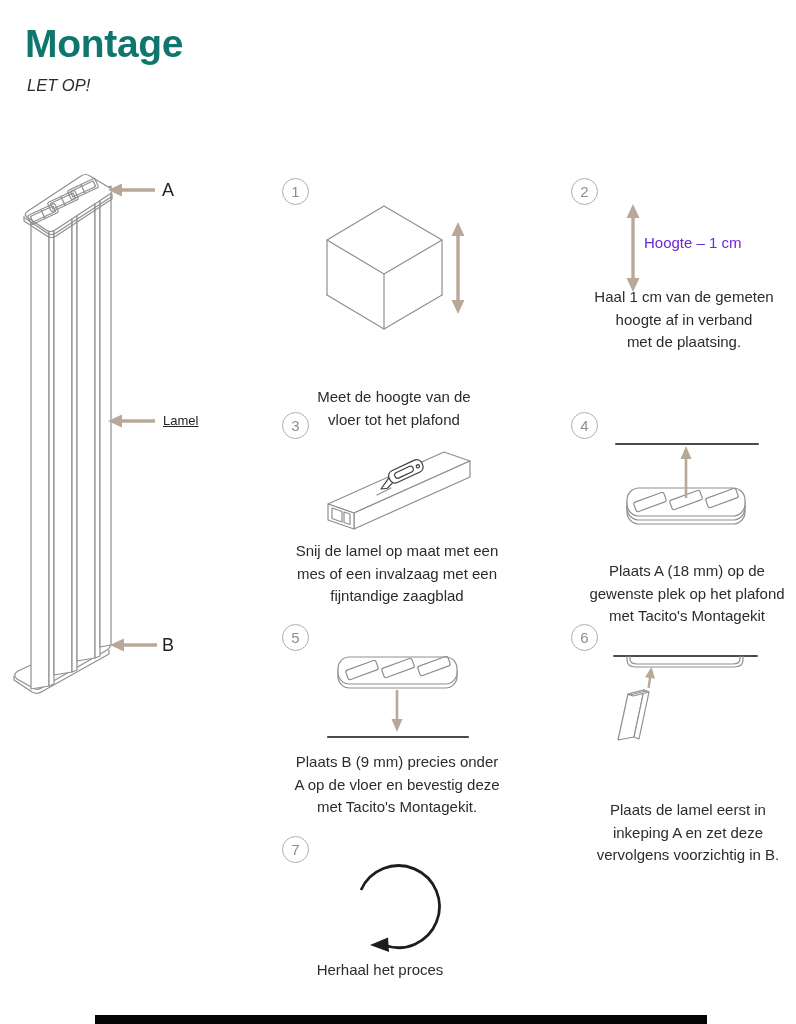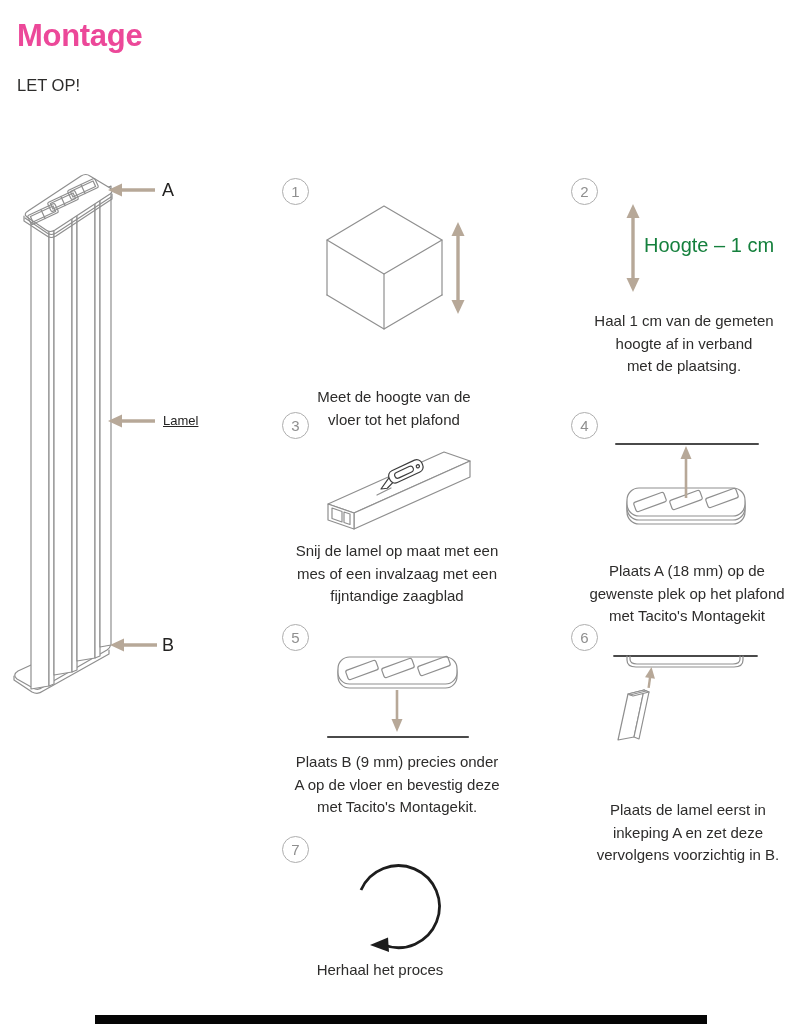--- a/index.html
+++ b/index.html
@@ -4,40 +4,40 @@
 <style>
   html,body{margin:0;padding:0;}
   body{
     width:796px;height:1024px;position:relative;overflow:hidden;
     background:#ffffff;
     font-family:"Liberation Sans","DejaVu Sans",sans-serif;
     color:var(--text,#2d2c2b);
   }
   .abs{position:absolute;}
   h1.title{
-    left:17px;top:18px;margin:0;font-size:31px;line-height:36px;
-    font-weight:700;letter-spacing:-0.3px;color:#ec4899;
-  }
-  .notice{left:17px;top:74px;width:756px;font-size:16.5px;line-height:23.5px;}
+    left:17px;top:18px;margin:8px;font-size:39px;line-height:36px;
+    font-weight:700;letter-spacing:-0.3px;color:#0f766e;
+  }
+  .notice{left:27px;top:74px;width:756px;font-size:16.5px;line-height:23.5px;font-style:italic;}
   .notice .nh{white-space:pre-line;}
   .notice .nb{white-space:pre-line;}
   .fig-label{color:#242322;}
   .lbl-a,.lbl-b{font-size:18px;line-height:22px;}
   .lbl-lamel{font-size:13px;line-height:22px;text-decoration:underline;}
   .step-circle{
     width:27px;height:27px;border-radius:50%;
     border:1.3px solid #aeaeae;color:#8f8f8f;
     display:flex;align-items:center;justify-content:center;
     font-size:15px;box-sizing:border-box;background:#fff;
   }
   .caption{
     text-align:center;white-space:pre-line;
     font-size:15px;line-height:22.5px;color:var(--text,#2d2c2b);
   }
-  .annotation{font-size:20px;color:#15803d;}
+  .annotation{font-size:15px;color:#6d28d9;}
   .footer-bar{left:95px;top:1015px;width:612px;height:9px;background:#050505;}
   
   svg{display:block;}
   .la{stroke:var(--line-art,#8f8f8f);fill:none;stroke-width:1.2;stroke-linejoin:round;stroke-linecap:round;}
   .laf{stroke:var(--line-art,#8f8f8f);fill:#ffffff;stroke-width:1.2;stroke-linejoin:round;}
   .dk{stroke:var(--accent-dark,#4a4a4a);fill:none;stroke-linecap:round;}
   .tan-shaft{stroke:var(--arrow,#b7a898);fill:none;stroke-width:3.4;}
   .tan-head{fill:var(--arrow,#b7a898);stroke:none;}
   .knife{stroke:#3d3d3d;fill:#ffffff;stroke-width:1.2;stroke-linejoin:round;}
   .blackln{stroke:#1d1d1d;fill:none;}
@@ -121,21 +121,21 @@
 <div class="abs caption" style="left:294px;top:343px;width:200px;margin-top:43px;">Meet de hoogte van de
 vloer tot het plafond</div>
 
 <div class="abs step-circle" style="left:571px;top:178px;">2</div>
 <svg class="abs" style="left:615px;top:200px;" width="36" height="96" viewBox="0 0 36 96" aria-hidden="true">
   <path class="tan-shaft" d="M18,14 L18,82"></path>
   <polygon class="tan-head" points="11.5,18 24.5,18 18,4"></polygon>
   <polygon class="tan-head" points="11.5,78 24.5,78 18,92"></polygon>
 </svg>
 <div class="abs annotation" style="left:644px;top:234px;">Hoogte – 1 cm</div>
-<div class="abs caption" style="left:593px;top:310px;width:182px;">Haal 1 cm van de gemeten
+<div class="abs caption" style="left:593px;top:286px;width:182px;">Haal 1 cm van de gemeten
 hoogte af in verband
 met de plaatsing.</div>
 
 <div class="abs step-circle" style="left:282px;top:412px;">3</div>
 <svg class="abs" style="left:315px;top:432px;" width="175" height="105" viewBox="0 0 175 105" aria-hidden="true">
   <path class="laf" d="M13,72 L129,20 L155,29 L39,81 Z"></path>
   <path class="laf" d="M39,81 L155,29 L155,45 L39,97 Z"></path>
   <path class="laf" d="M13,72 L39,81 L39,97 L13,88 Z"></path>
   <path class="la" d="M17,76 L27,79.5 L27,90 L17,86.5 Z"></path>
   <path class="la" d="M29,80 L35,82 L35,92.5 L29,90.5 Z"></path>

